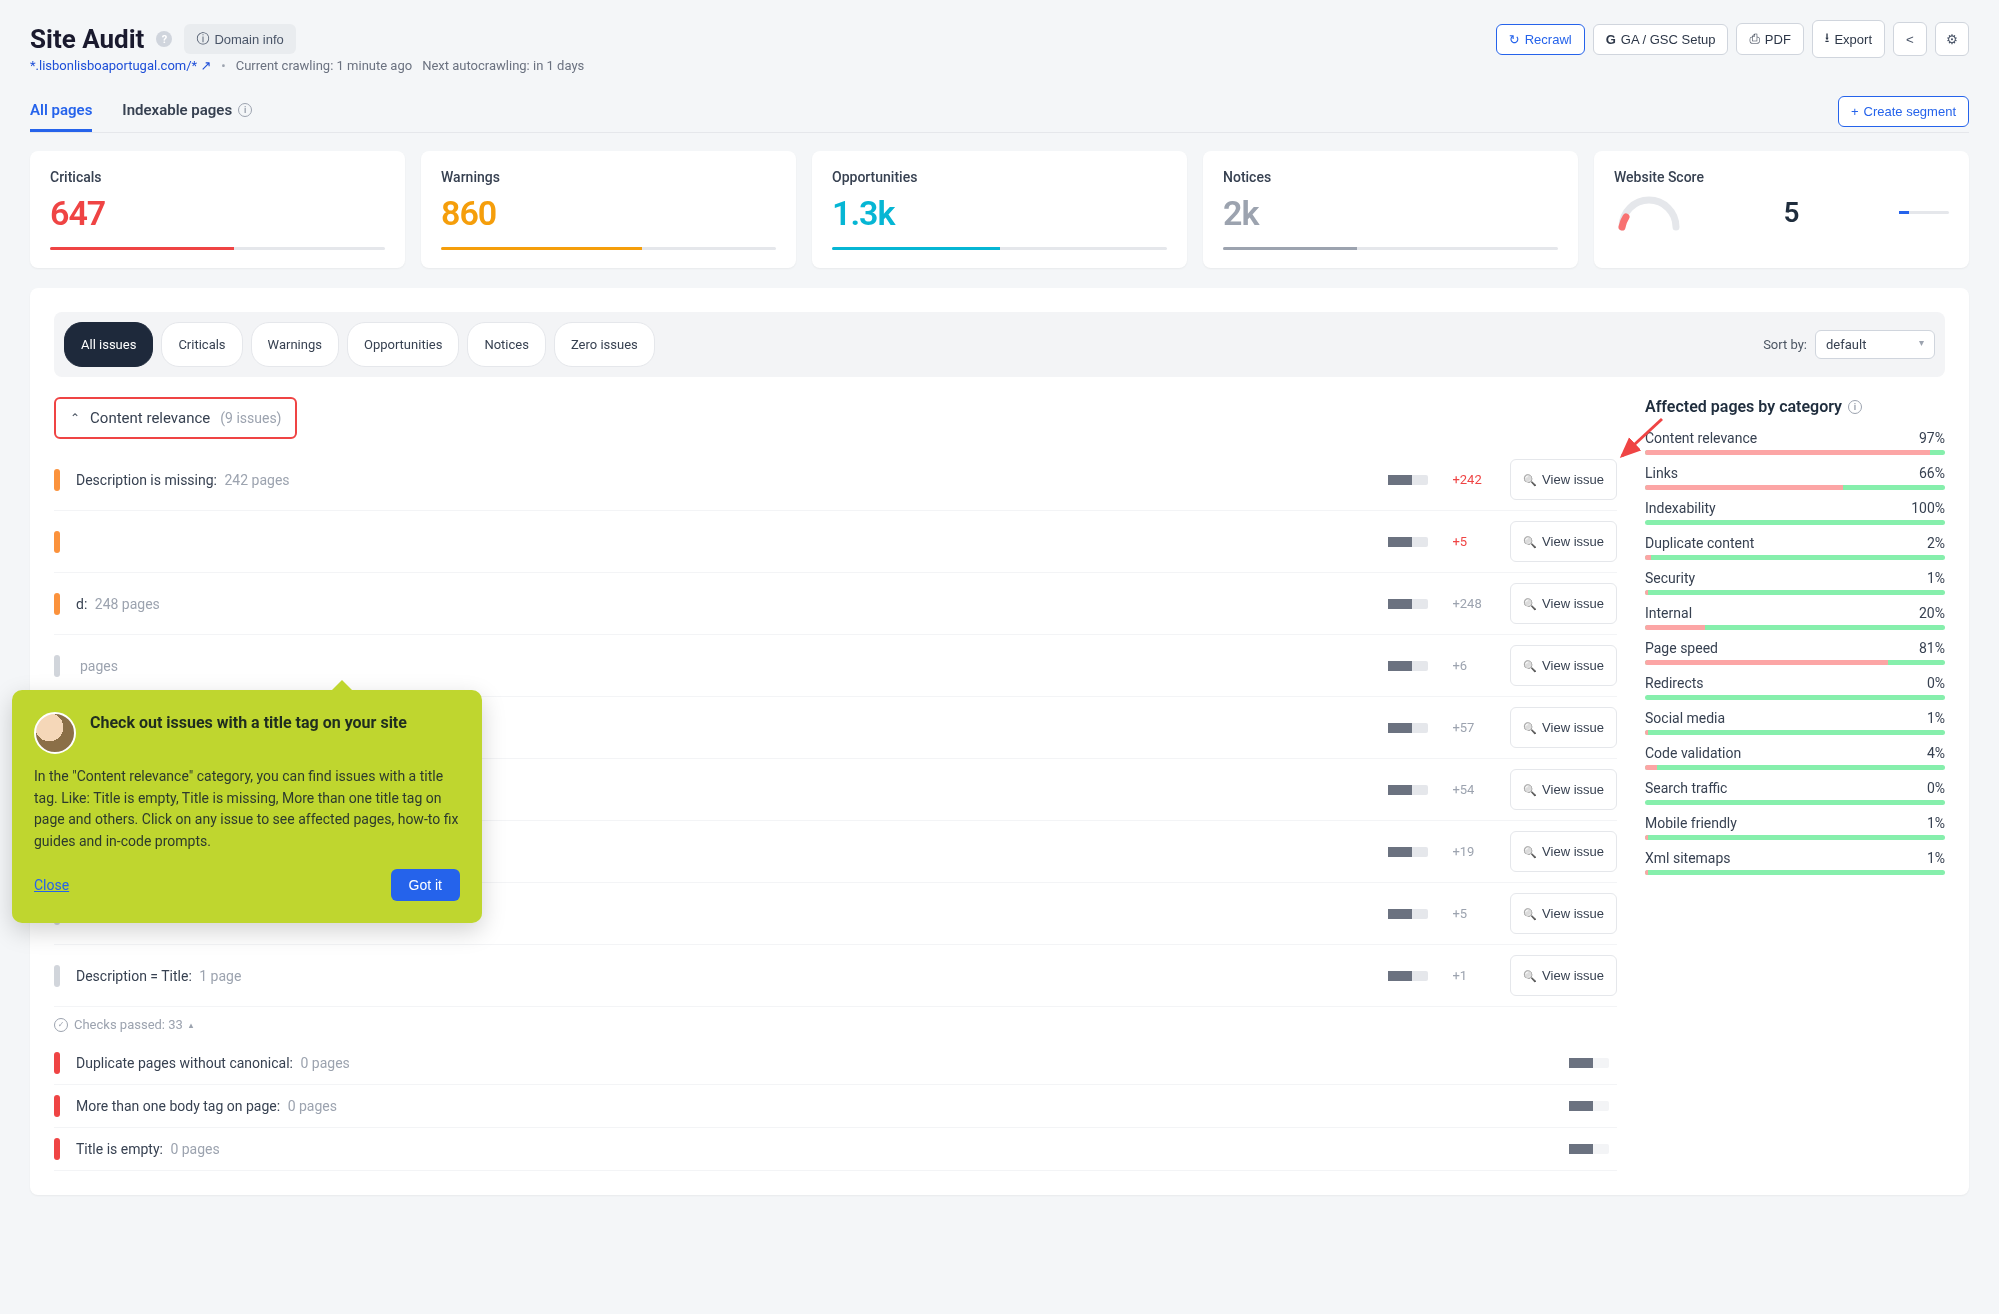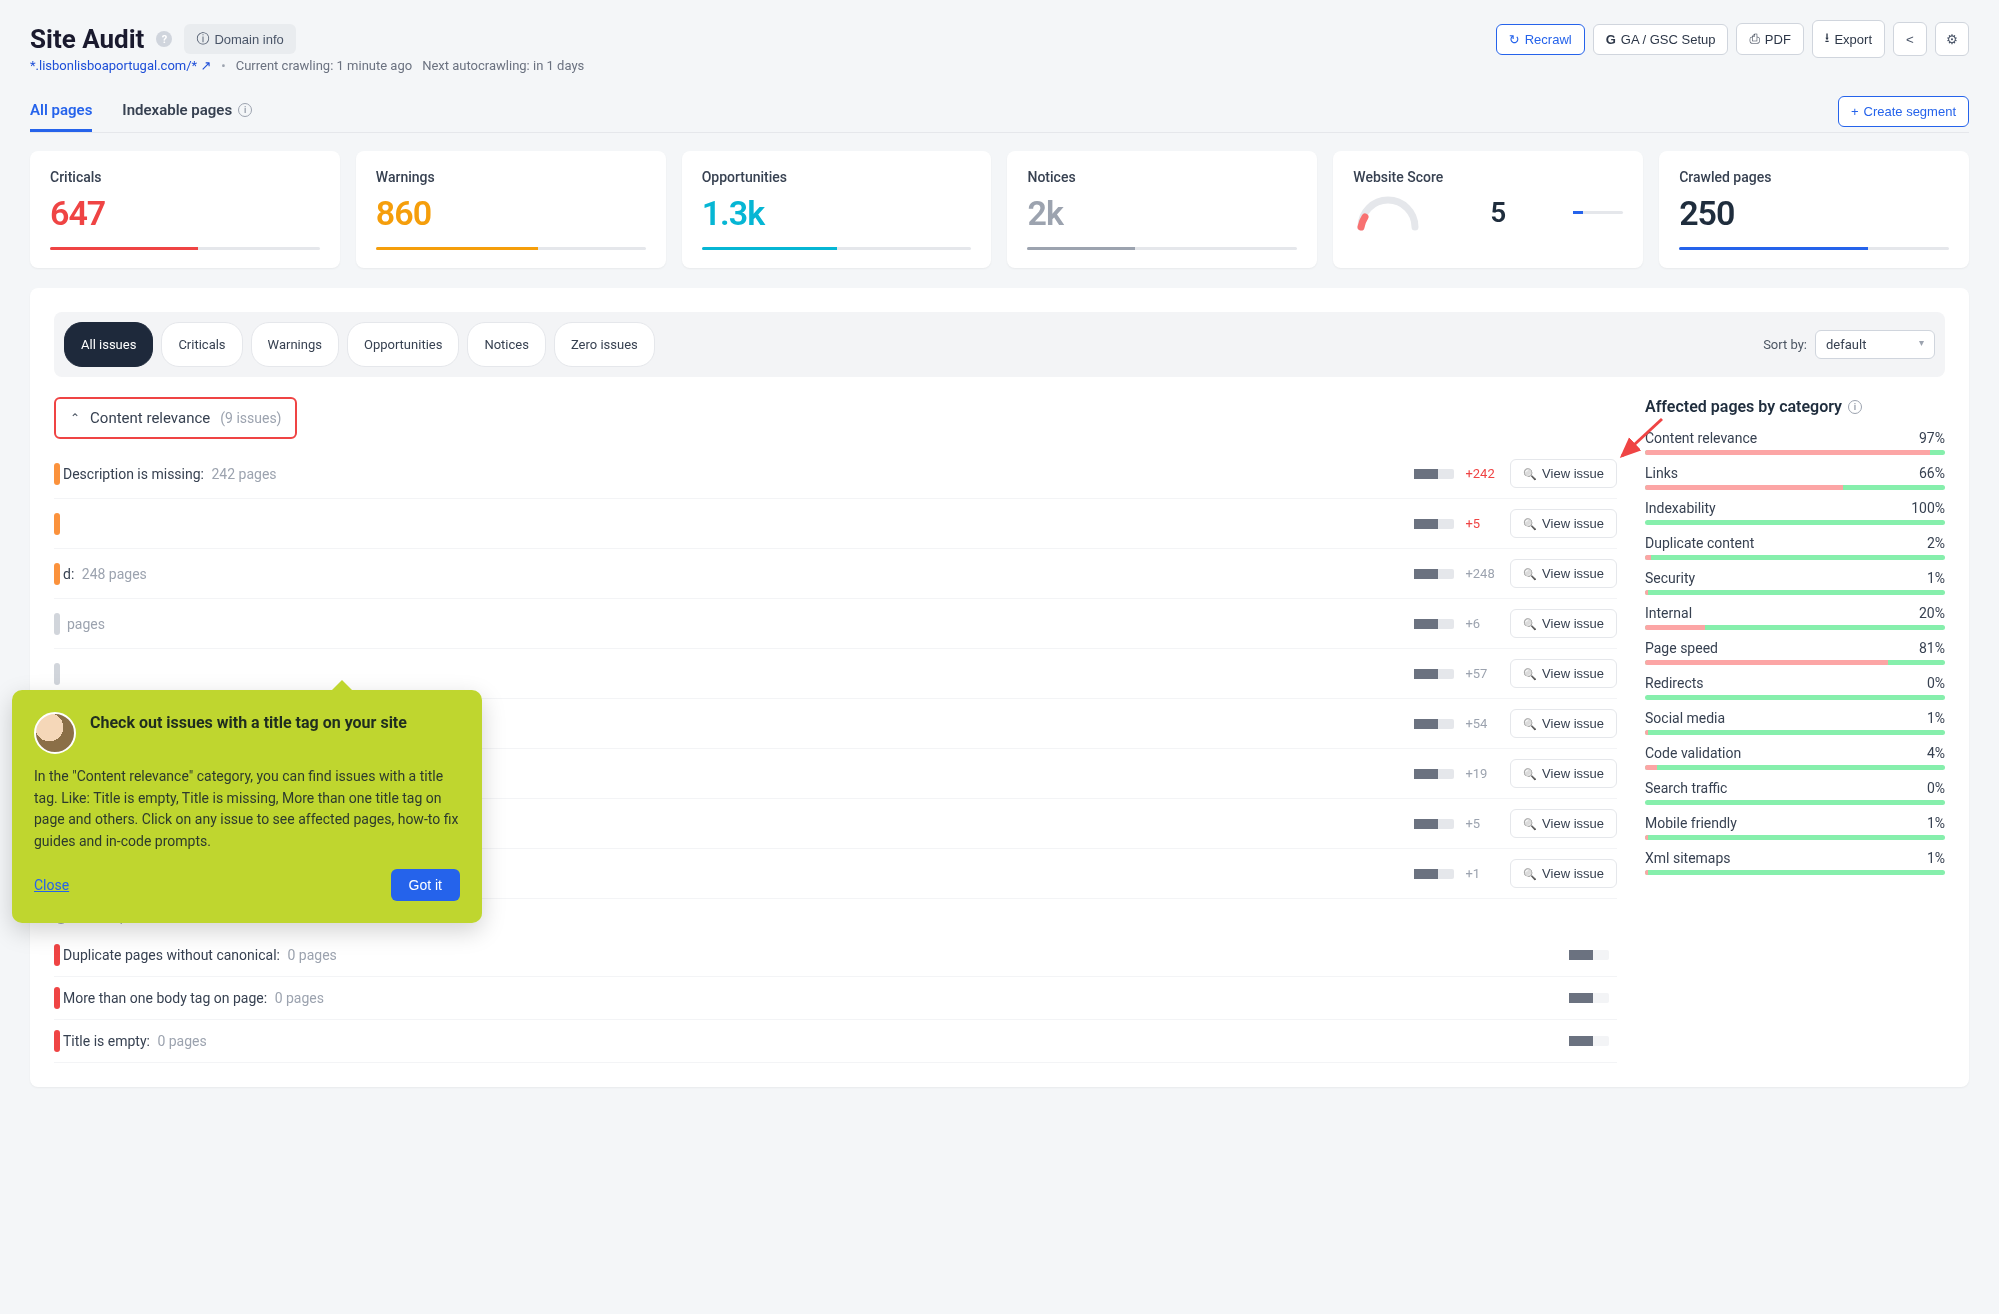--- a/index.html
+++ b/index.html
@@ -60,33 +60,33 @@
   .content-split { display:flex; gap:28px; }
   .issues-col { flex:1; min-width:0; }
   .side-col { width:300px; flex-shrink:0; }
 
   .section-header { border:2.5px solid #ef4444; border-radius:6px; padding:10px 14px; display:inline-flex; align-items:center; gap:10px; margin-bottom:10px; cursor:pointer; }
   .chev-up { font-size:12px; color:#4b5563; }
   .section-title { font-size:15px; color:#374151; }
   .section-count { color:#9ca3af; }
   .section-desc { color:#9ca3af; font-size:13px; margin-bottom:16px; }
 
-  .issue-row { display:flex; align-items:center; padding:10px 0; border-bottom:1px solid #f3f4f6; gap:3px; }
+  .issue-row { display:flex; align-items:center; padding:10px 0; border-bottom:1px solid #f3f4f6; gap:16px; }
   .issue-bullet { width:6px; height:22px; border-radius:3px; flex-shrink:0; }
   .issue-bullet.orange { background:#fb923c; }
   .issue-bullet.gray { background:#d1d5db; }
   .issue-bullet.red { background:#ef4444; }
   .issue-name { font-size:14px; color:#374151; }
   .issue-pages { color:#9ca3af; margin-left:4px; }
   .issue-flex { flex:1; }
   .issue-meter { width:40px; height:10px; background:#e5e7eb; border-radius:2px; position:relative; margin-right:8px; }
   .issue-meter::after{content:'';position:absolute;left:0;top:0;bottom:0;width:60%;background:#6b7280;}
   .issue-delta { font-size:13px; min-width:42px; text-align:left; color:#9ca3af; }
   .issue-delta.pos { color:#ef4444; }
-  .view-issue-btn { background:#fff; border:1px solid #e5e7eb; border-radius:6px; padding:6px 12px; font-size:13px; color:#374151; cursor:pointer; display:inline-flex; align-items:center; gap:5px; }
+  .view-issue-btn { background:#fff; border:1px solid #e5e7eb; border-radius:6px; padding:12px 12px; font-size:13px; color:#374151; cursor:pointer; display:inline-flex; align-items:center; gap:5px; }
 
   .checks-passed { color:#9ca3af; font-size:13px; padding:10px 0; display:flex; align-items:center; gap:6px; cursor:pointer; }
   .check-ic { width:14px; height:14px; border:1.5px solid #9ca3af; border-radius:50%; display:inline-flex; align-items:center; justify-content:center; font-size:8px; }
 
   .side-title { font-size:16px; font-weight:600; color:#1f2d3d; margin-bottom:14px; display:flex; align-items:center; gap:6px; }
   .cat-row { display:flex; justify-content:space-between; font-size:14px; color:#374151; margin-bottom:4px; margin-top:10px; }
   .cat-bar { height:5px; background:#86efac; border-radius:3px; position:relative; overflow:hidden; }
   .cat-bar-fill { position:absolute; left:0; top:0; bottom:0; background:#fca5a5; }
 
   .tooltip-pop { position:fixed; left:12px; top:690px; width:470px; background:#bfd62f; border-radius:10px; padding:22px; box-shadow:0 8px 24px rgba(0,0,0,0.18); z-index:100; }
@@ -191,25 +191,20 @@
       <div class="stat-value-row">
         <div class="gauge">
           <svg viewBox="0 0 70 38">
               <path d="M8 34 A27 27 0 0 1 62 34" fill="none" stroke="#e5e7eb" stroke-width="7" stroke-linecap="round"></path>
               <path d="M8 34 A27 27 0 0 1 12 24" fill="none" stroke="#f87171" stroke-width="7" stroke-linecap="round"></path>
             </svg>
         </div>
         <div class="gauge-text">5</div>
         <div class="score-bar"></div>
       </div>
-    </div>
-    <div class="stat-card crawled">
-      <div class="stat-label">Crawled pages</div>
-      <div class="stat-value">250</div>
-      <div class="stat-bar"></div>
     </div>
   </div>
 
   <div class="main-panel">
 
     <div class="filter-bar">
       <div class="filter-chips" id="filter-chips">
           <div class="chip active">All issues</div>
           <div class="chip">Criticals</div>
           <div class="chip">Warnings</div>

